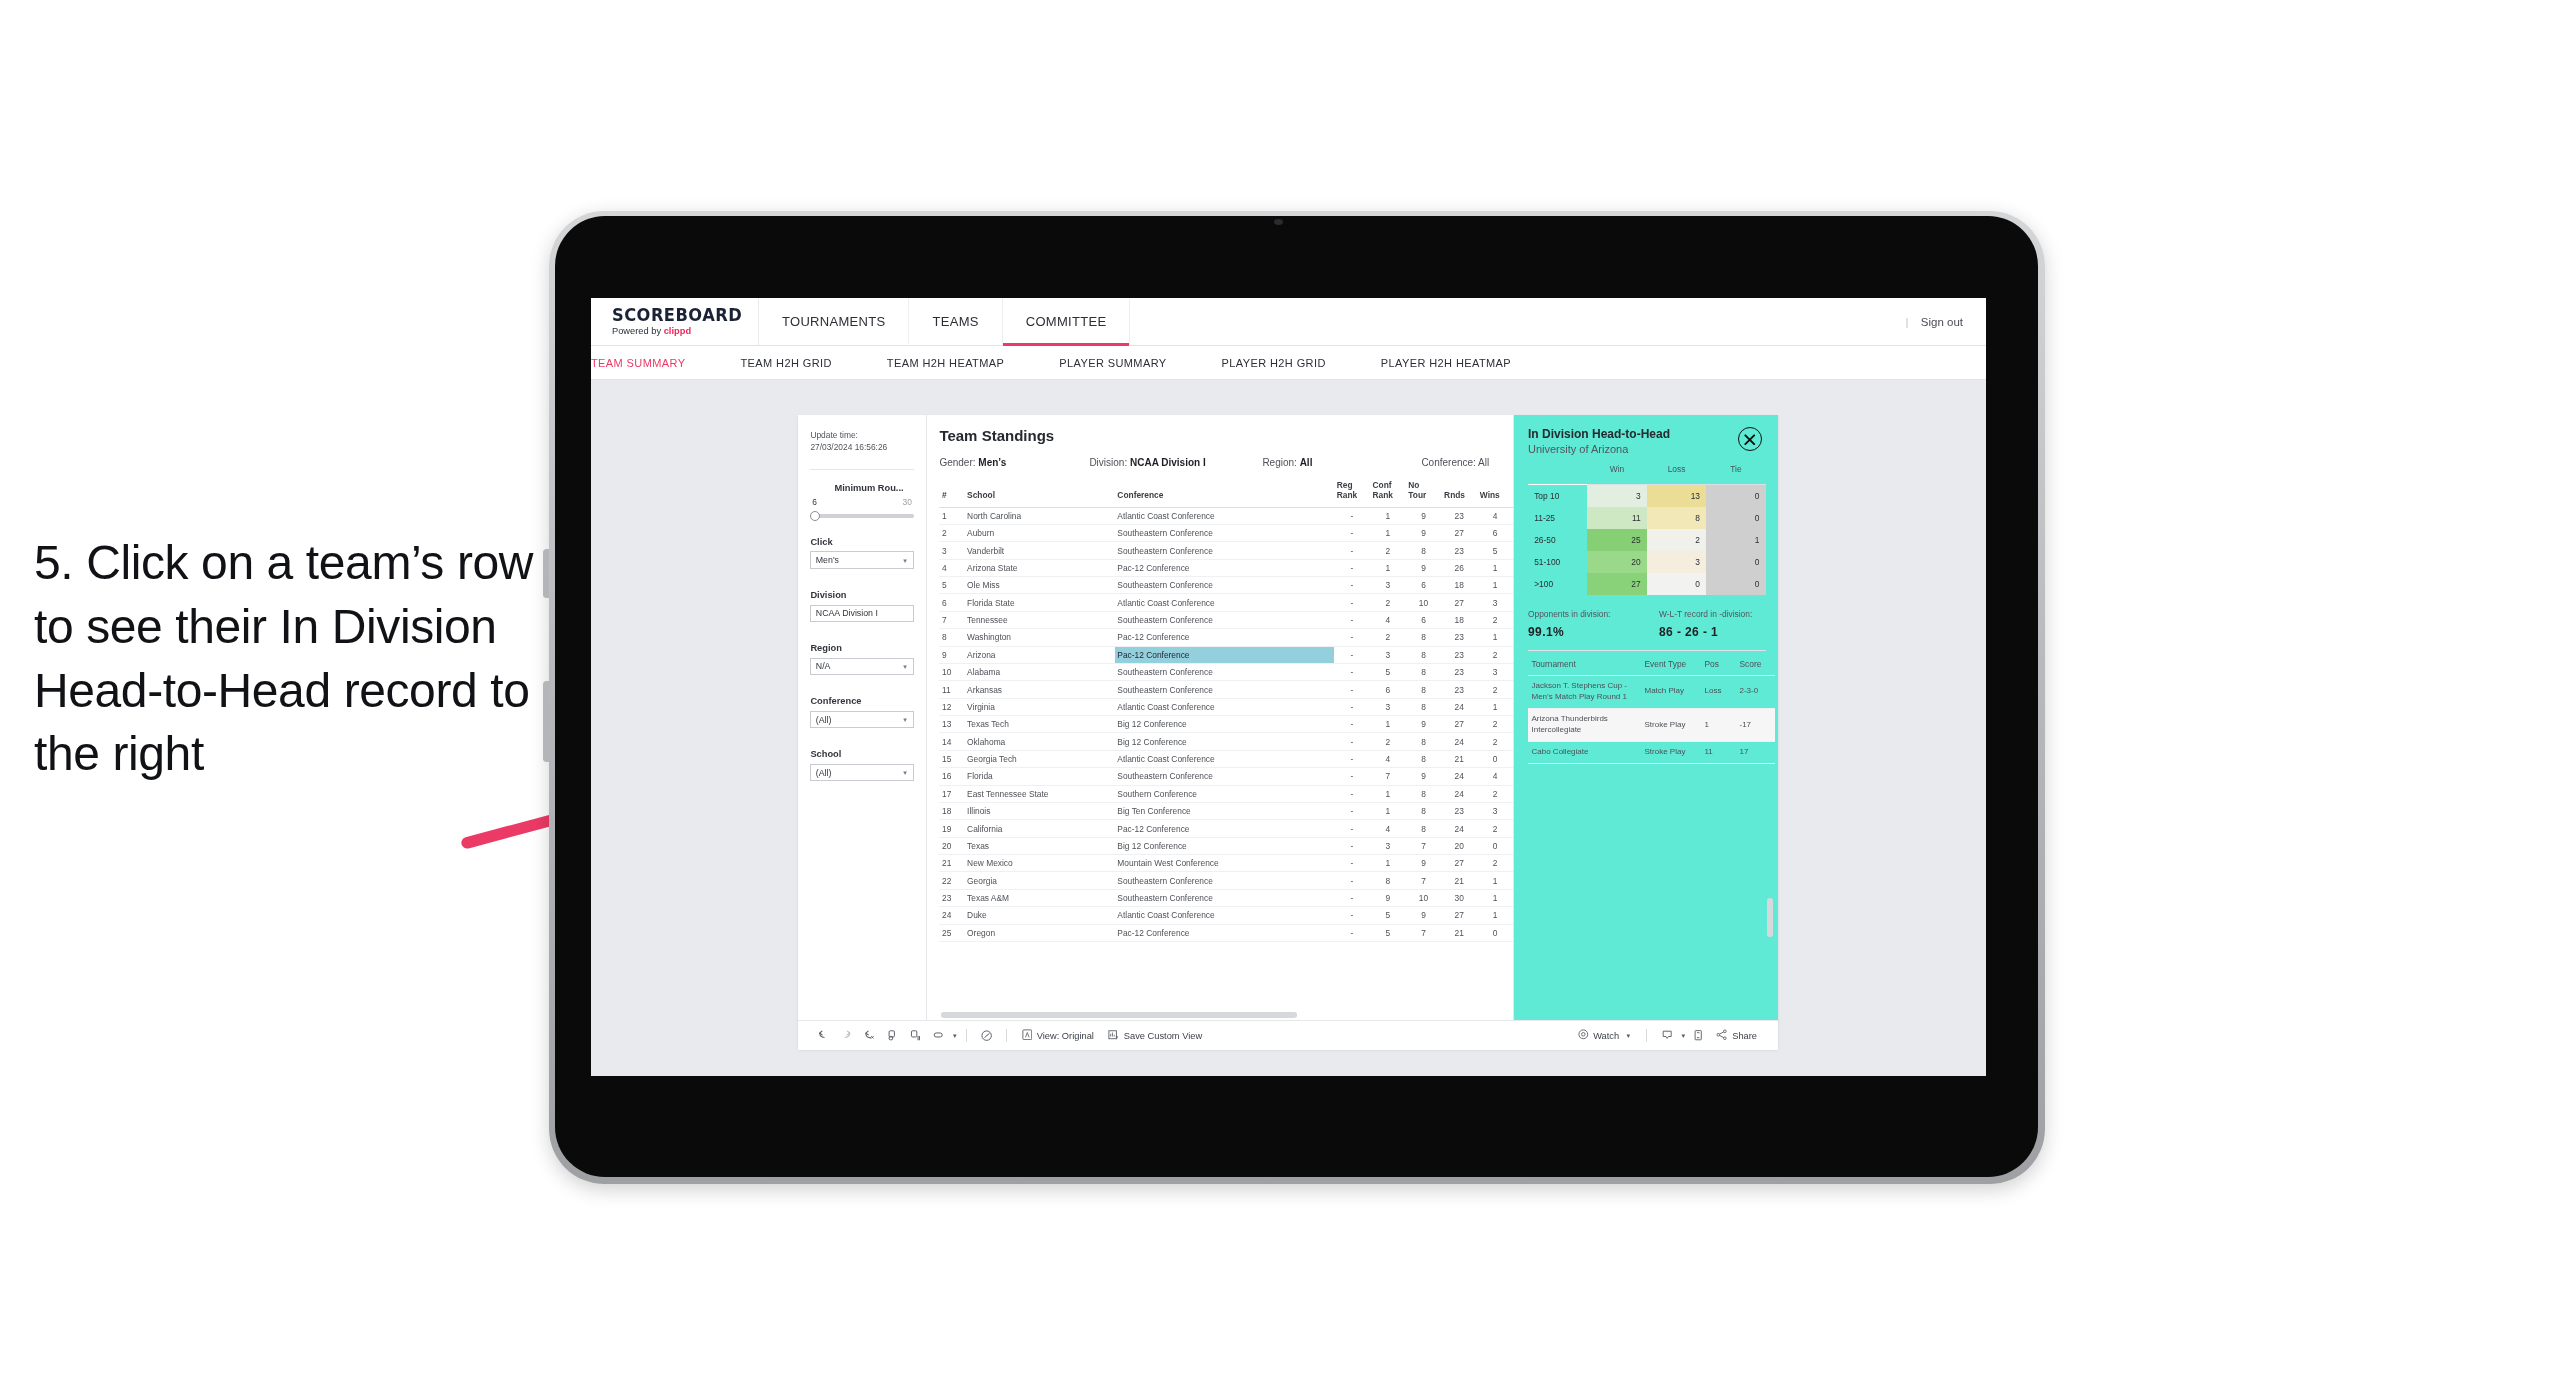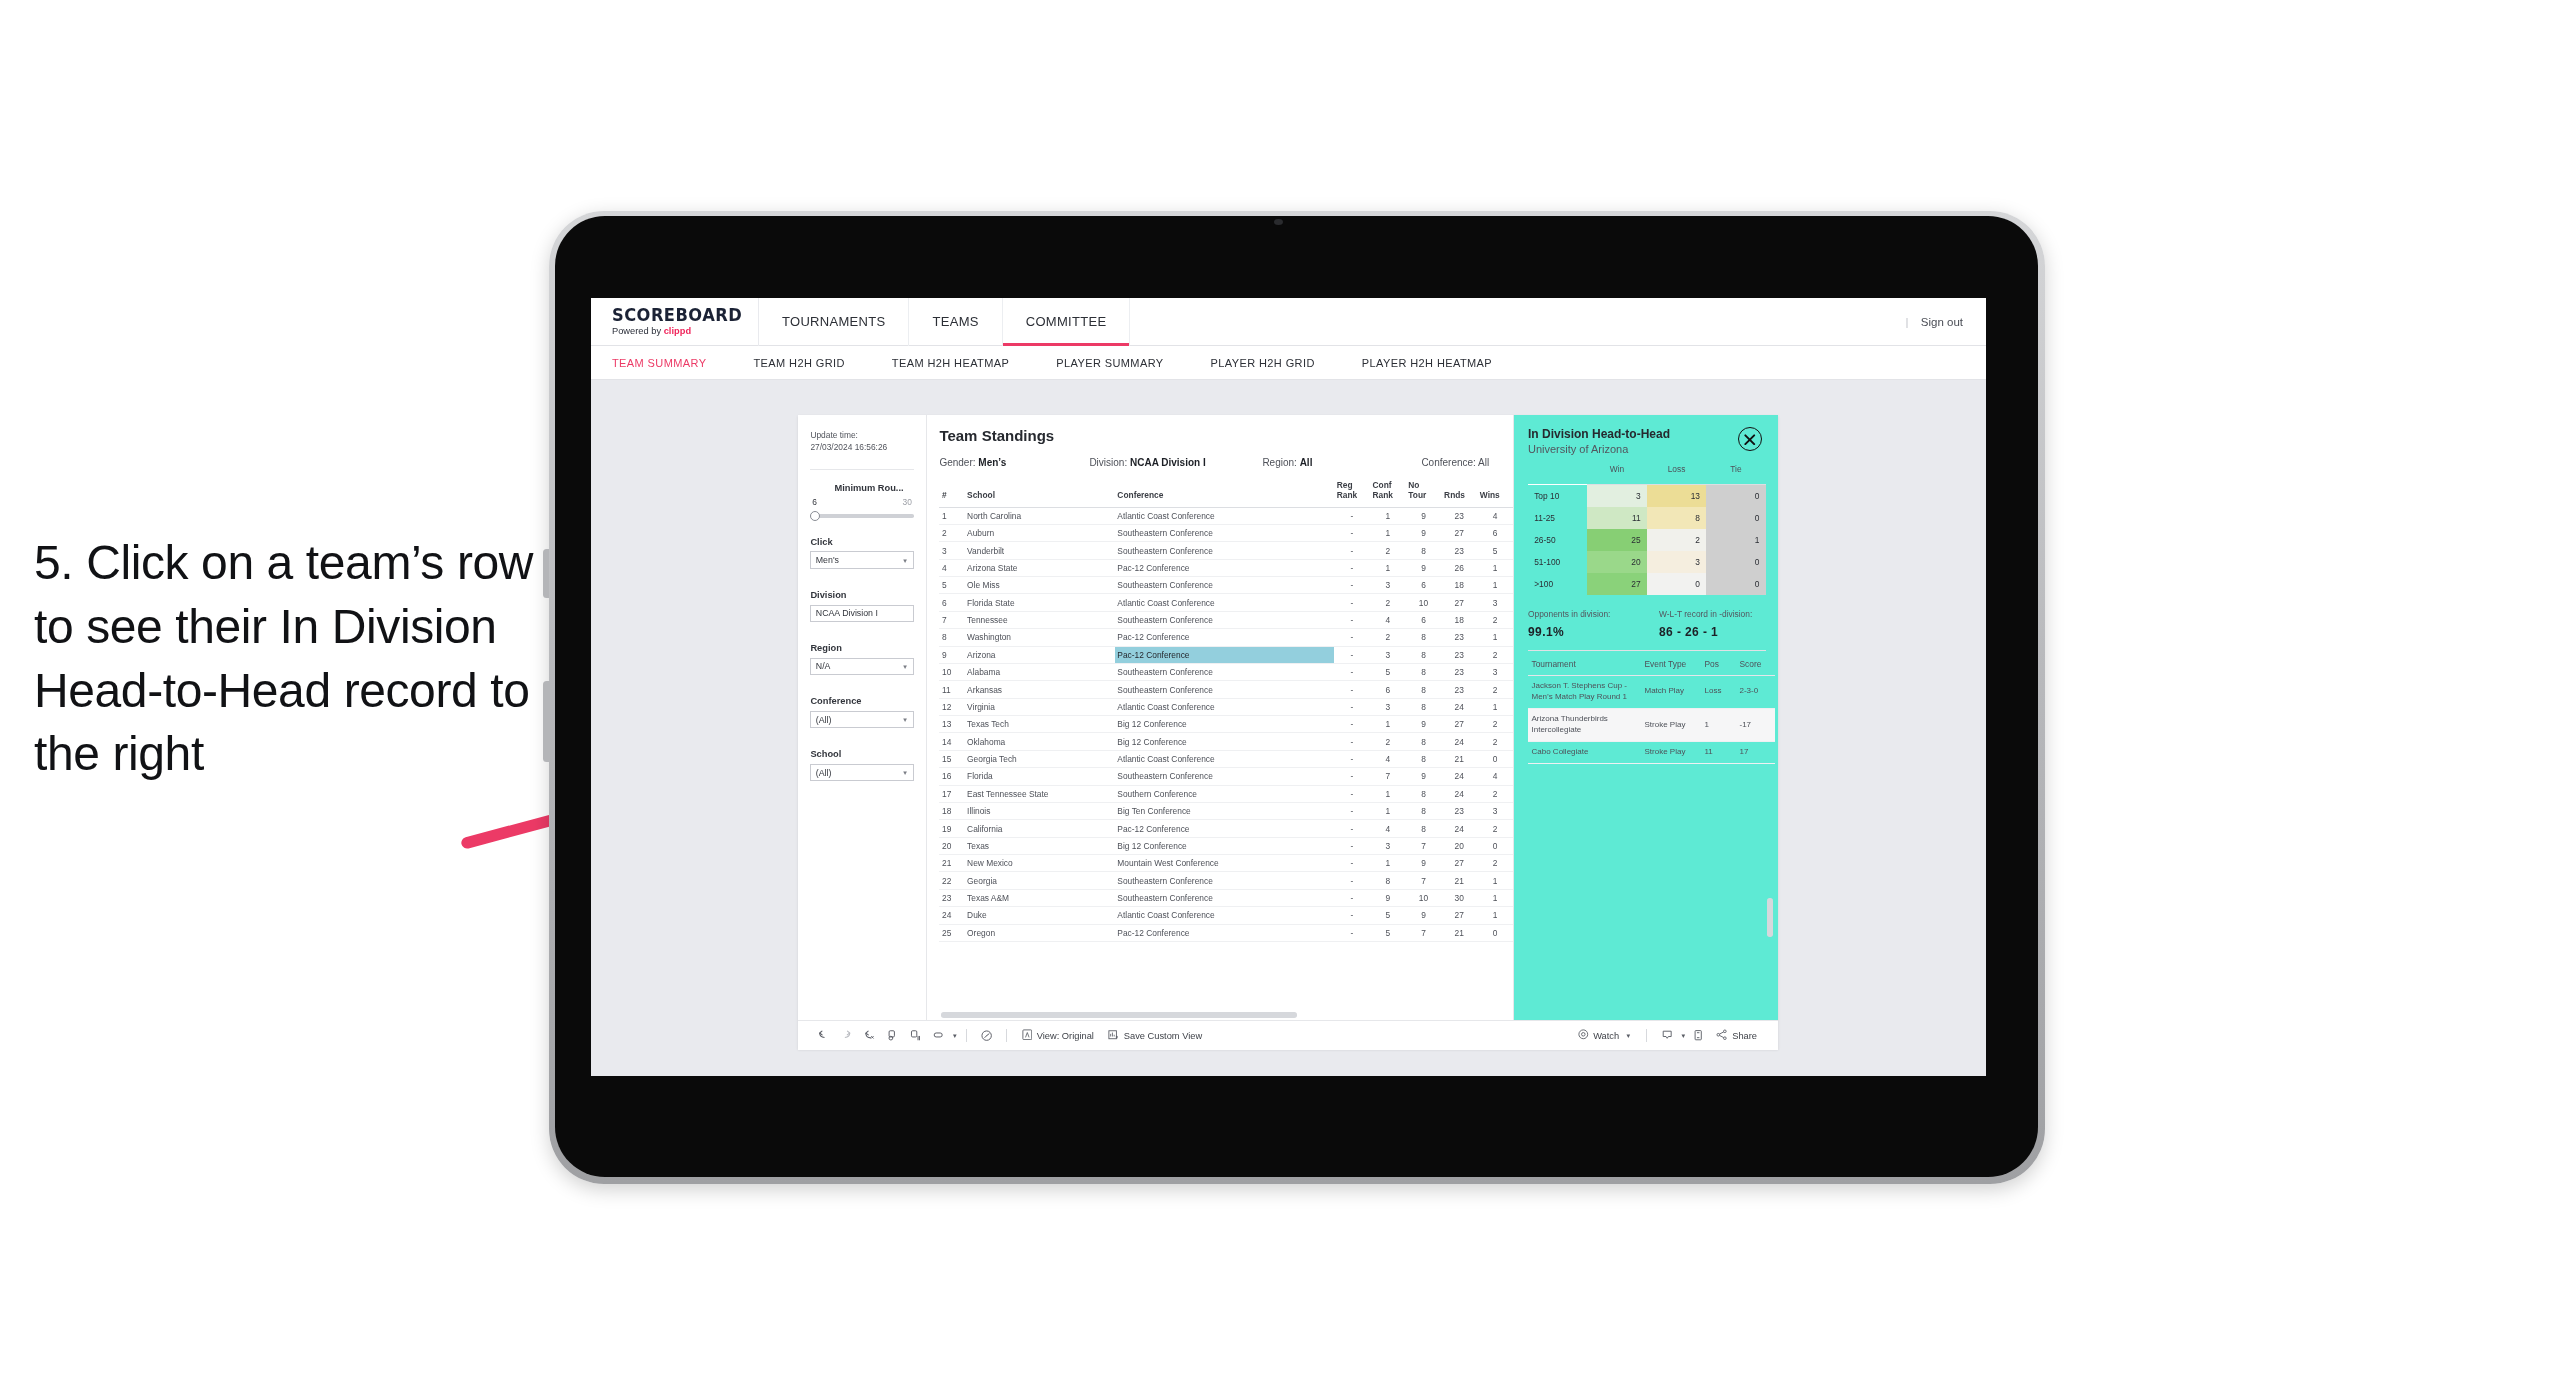--- a/index.html
+++ b/index.html
@@ -95,21 +95,21 @@
   .nav-right {
     margin-left:auto; display:flex; align-items:center; gap:12.4px;
     padding-right:23px; font-size:11.5px; color:#4a4d55;
   }
   .nav-divider { color:#c2c4ca; }
 
   
   .subnav {
     position:absolute; left:0; top:48px; width:100%; height:34px;
     background:#fff; border-bottom:0.9px solid #e2e3e7;
-    display:flex; align-items:center; padding-left:21px; gap:8px;
+    display:flex; align-items:center; gap:16px;
   }
   .subnav-item {
     font-size:11px; color:#2c2f36; letter-spacing:0.4px;
     padding:0 19.5px; cursor:pointer; white-space:nowrap;
   }
   .subnav-item:first-child { padding-left:0; padding-right:19.5px; }
   .subnav-item.active { color:#ec3a66; }
 
   
   .dash {

